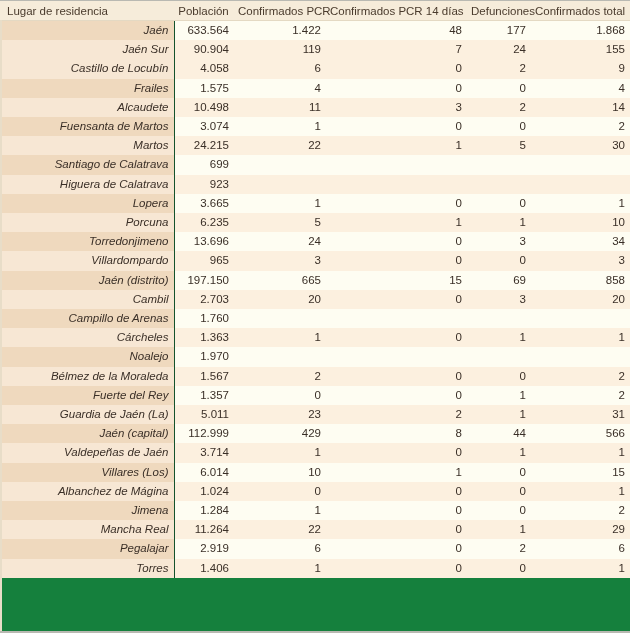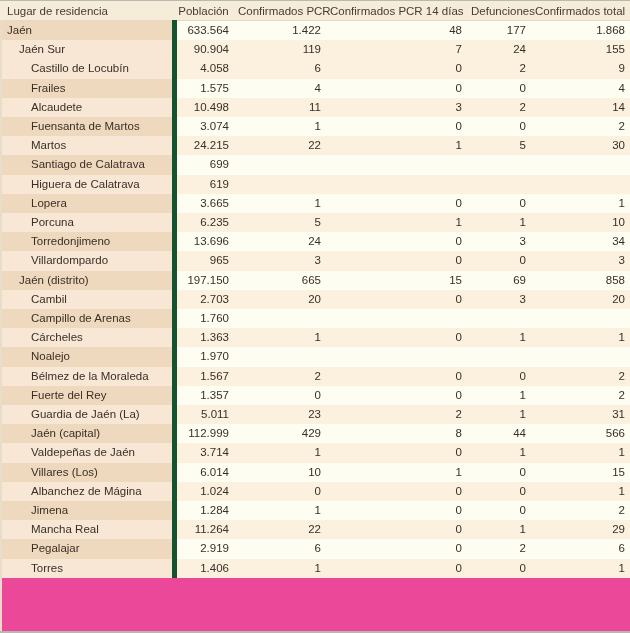--- a/index.html
+++ b/index.html
@@ -8,21 +8,21 @@
     height: 633px;
     overflow: hidden;
     background: #ffffff;
     font-family: "Liberation Sans", sans-serif;
   }
   #table-root {
     width: 630px;
     height: 633px;
     overflow: hidden;
     position: relative;
-    background: #ec4899;
+    background: #15803d;
   }
   table.covid-table {
     width: 630px;
     border-collapse: collapse;
     table-layout: fixed;
     font-size: 11.5px;
     color: #3a2f27;
   }
   table.covid-table col.c-place   { width: 174px; }
   table.covid-table col.c-pop     { width: 60px;  }
@@ -49,22 +49,23 @@
   tbody tr { height: 19.2px; }
   tbody td {
     height: 19.2px;
     padding: 0 5px;
     white-space: nowrap;
     vertical-align: middle;
     overflow: hidden;
     line-height: 19.2px;
   }
   tbody td.place {
-    text-align: left;
-    border-right: 5px solid #14532d;
+    text-align: right;
+    border-right: 1px solid #14532d;
+    font-style: italic;
   }
   tbody td.num { text-align: right; }
 
   
   tbody tr.odd  td.place { background: #efd9be; }
   tbody tr.even td.place { background: #f7e7d4; }
 
   
   tbody tr.odd  td.num { background: #fefdf2; }
   tbody tr.even td.num { background: #fcf0df; }
@@ -170,21 +171,21 @@
         <tr class="odd">
           <td class="place lvl2">Santiago de Calatrava</td>
           <td class="num">699</td>
           <td class="num"></td>
           <td class="num"></td>
           <td class="num"></td>
           <td class="num"></td>
         </tr>
         <tr class="even">
           <td class="place lvl2">Higuera de Calatrava</td>
-          <td class="num">619</td>
+          <td class="num">923</td>
           <td class="num"></td>
           <td class="num"></td>
           <td class="num"></td>
           <td class="num"></td>
         </tr>
         <tr class="odd">
           <td class="place lvl2">Lopera</td>
           <td class="num">3.665</td>
           <td class="num">1</td>
           <td class="num">0</td>

